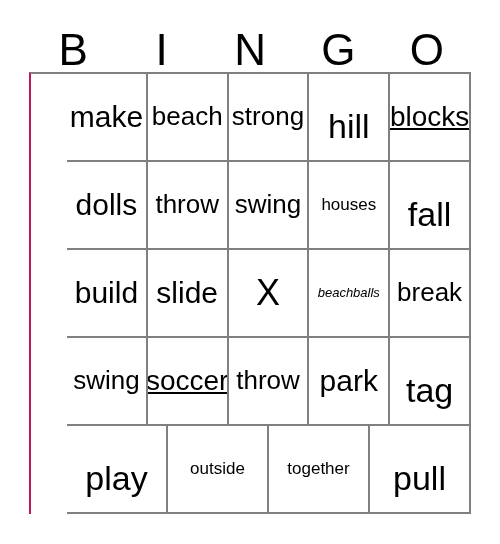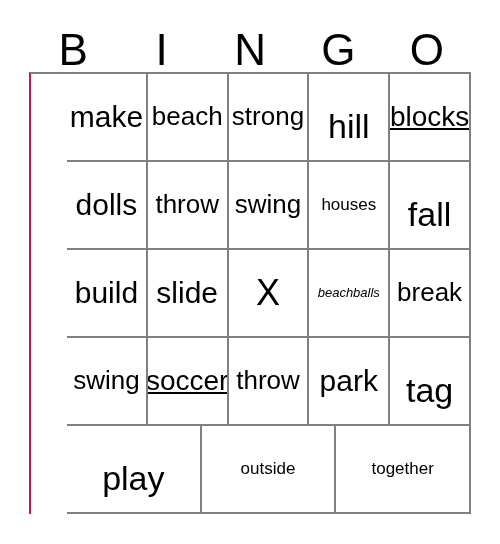--- a/index.html
+++ b/index.html
@@ -184,16 +184,19 @@
     <div class="grid-row">
       <div class="grid-cell">
         <span class="cell-text sz-xl">play</span>
       </div>
       <div class="grid-cell">
         <span class="cell-text sz-xs">outside</span>
       </div>
       <div class="grid-cell">
         <span class="cell-text sz-xs">together</span>
       </div>
+      <div class="grid-cell">
+        <span class="cell-text sz-xl">pull</span>
+      </div>
     </div>
 
   </div>
 </div>
 
 </body></html>

